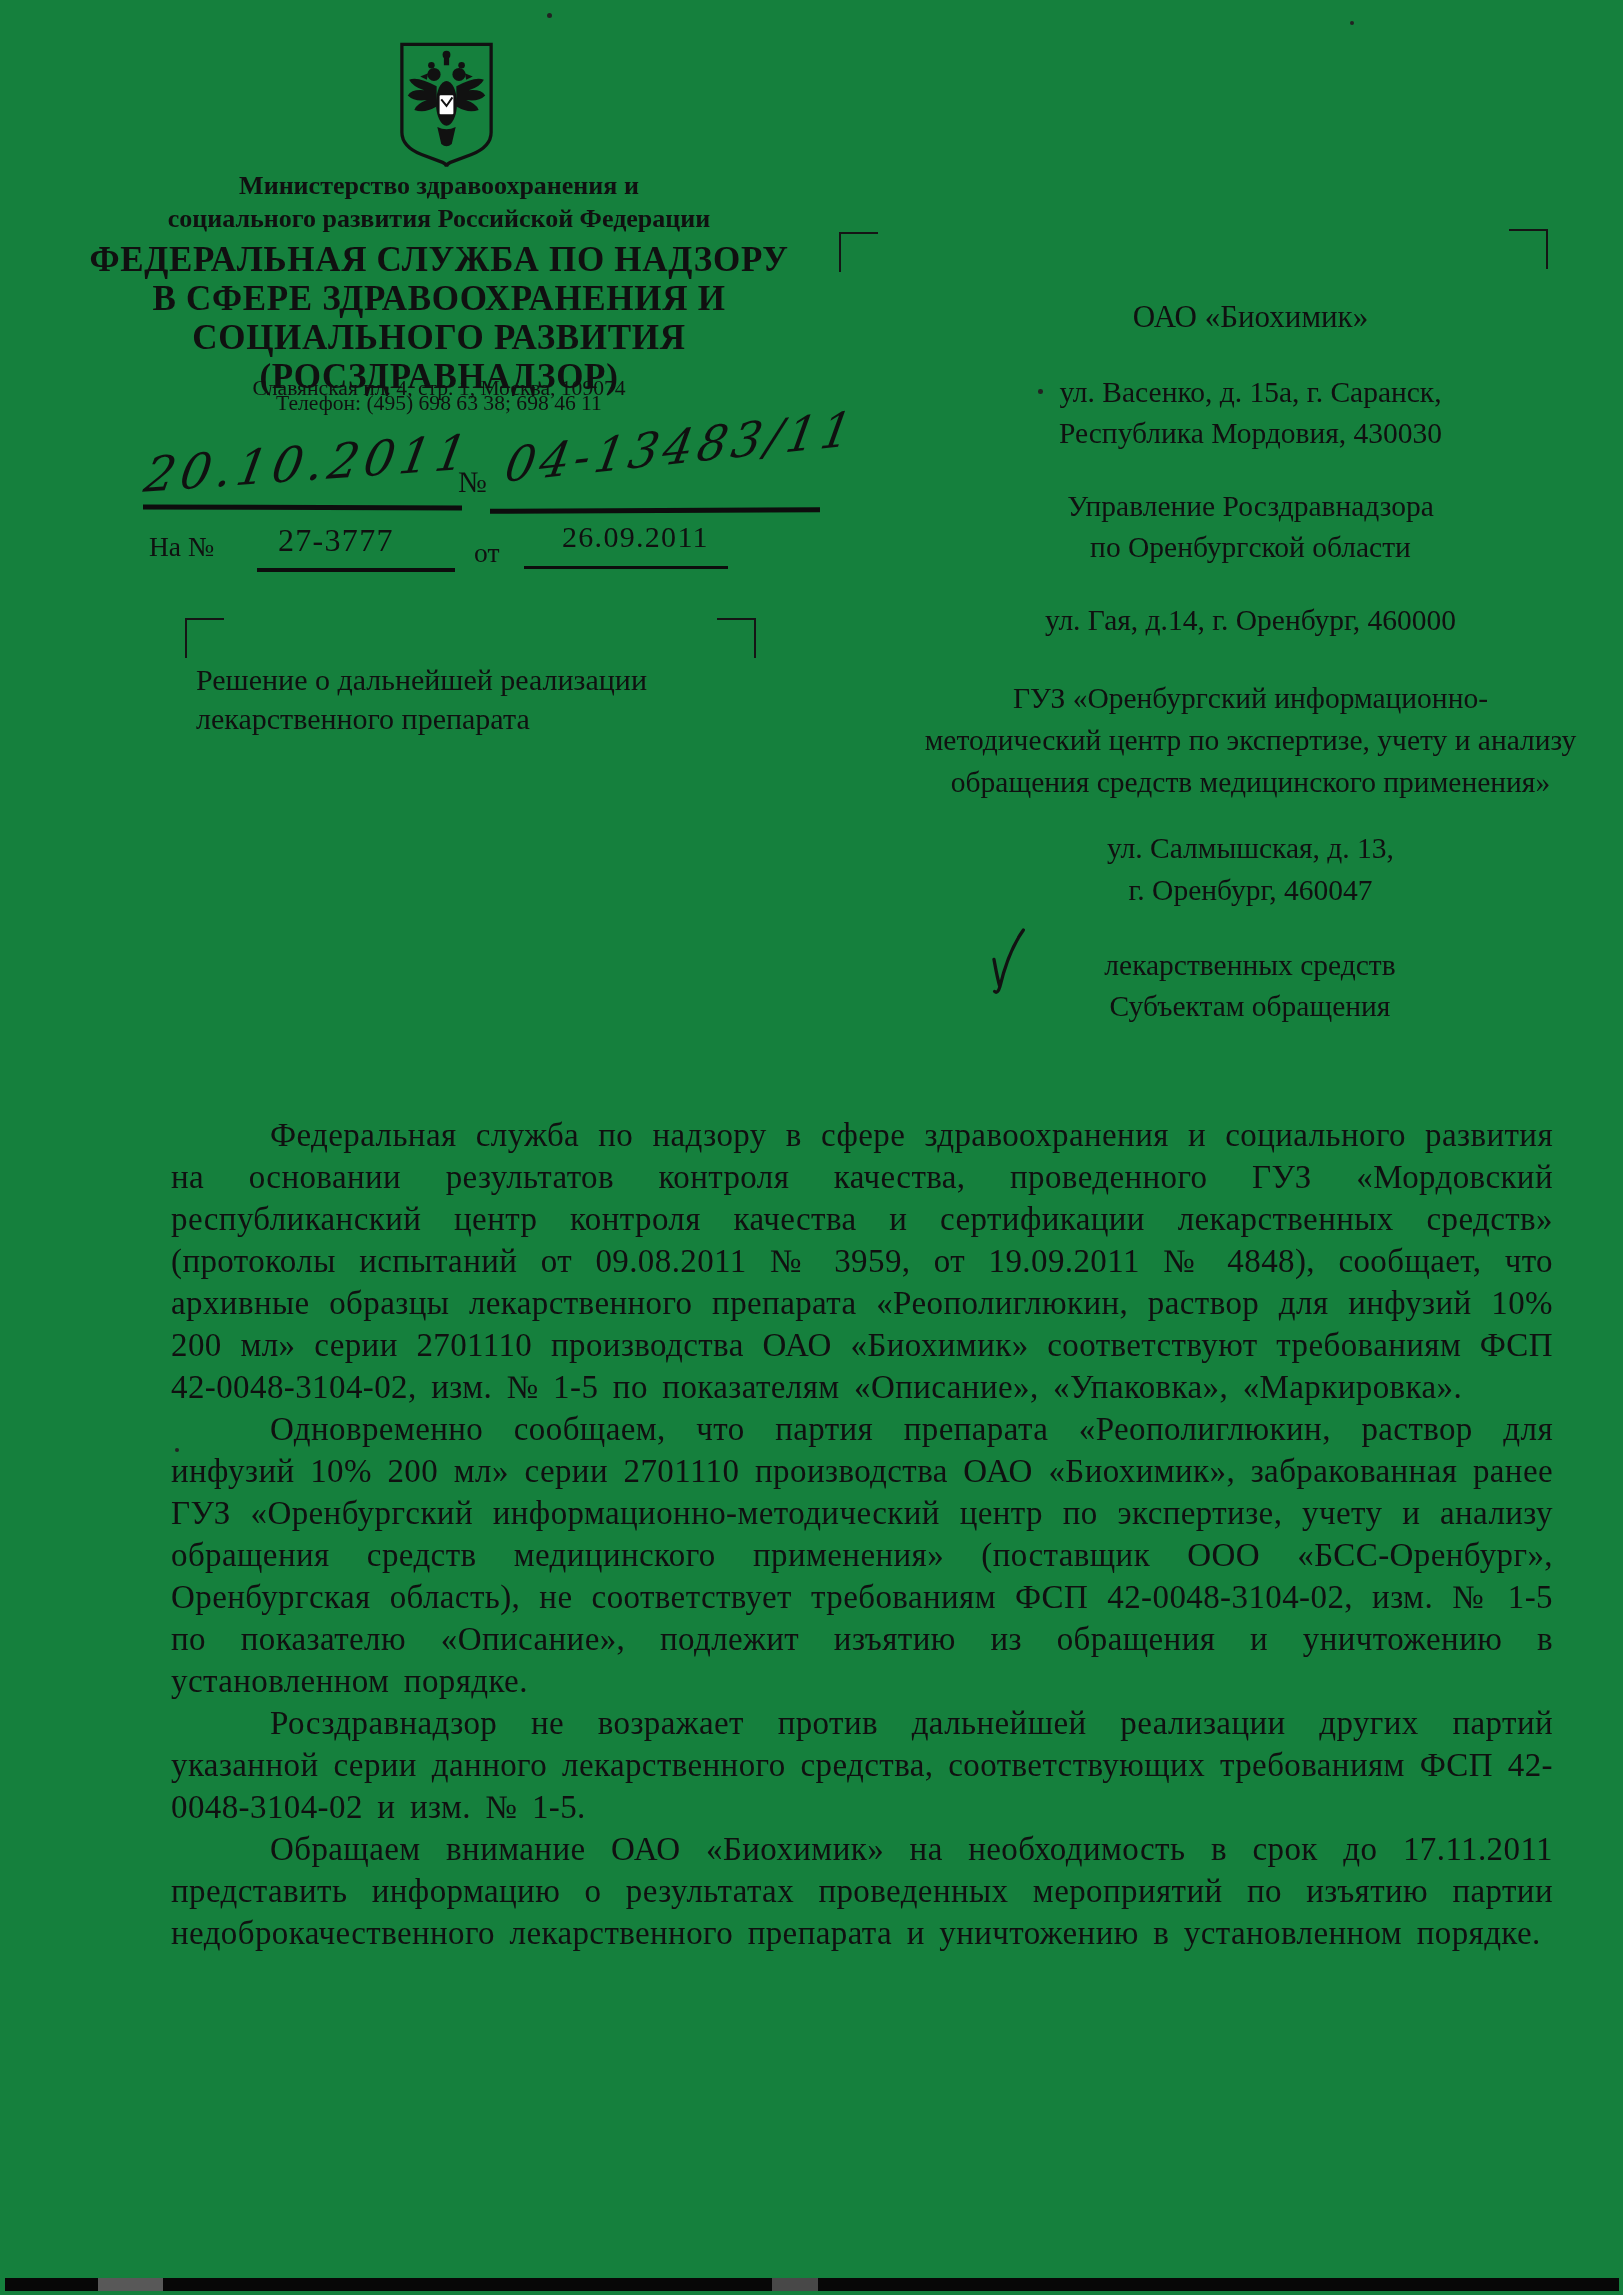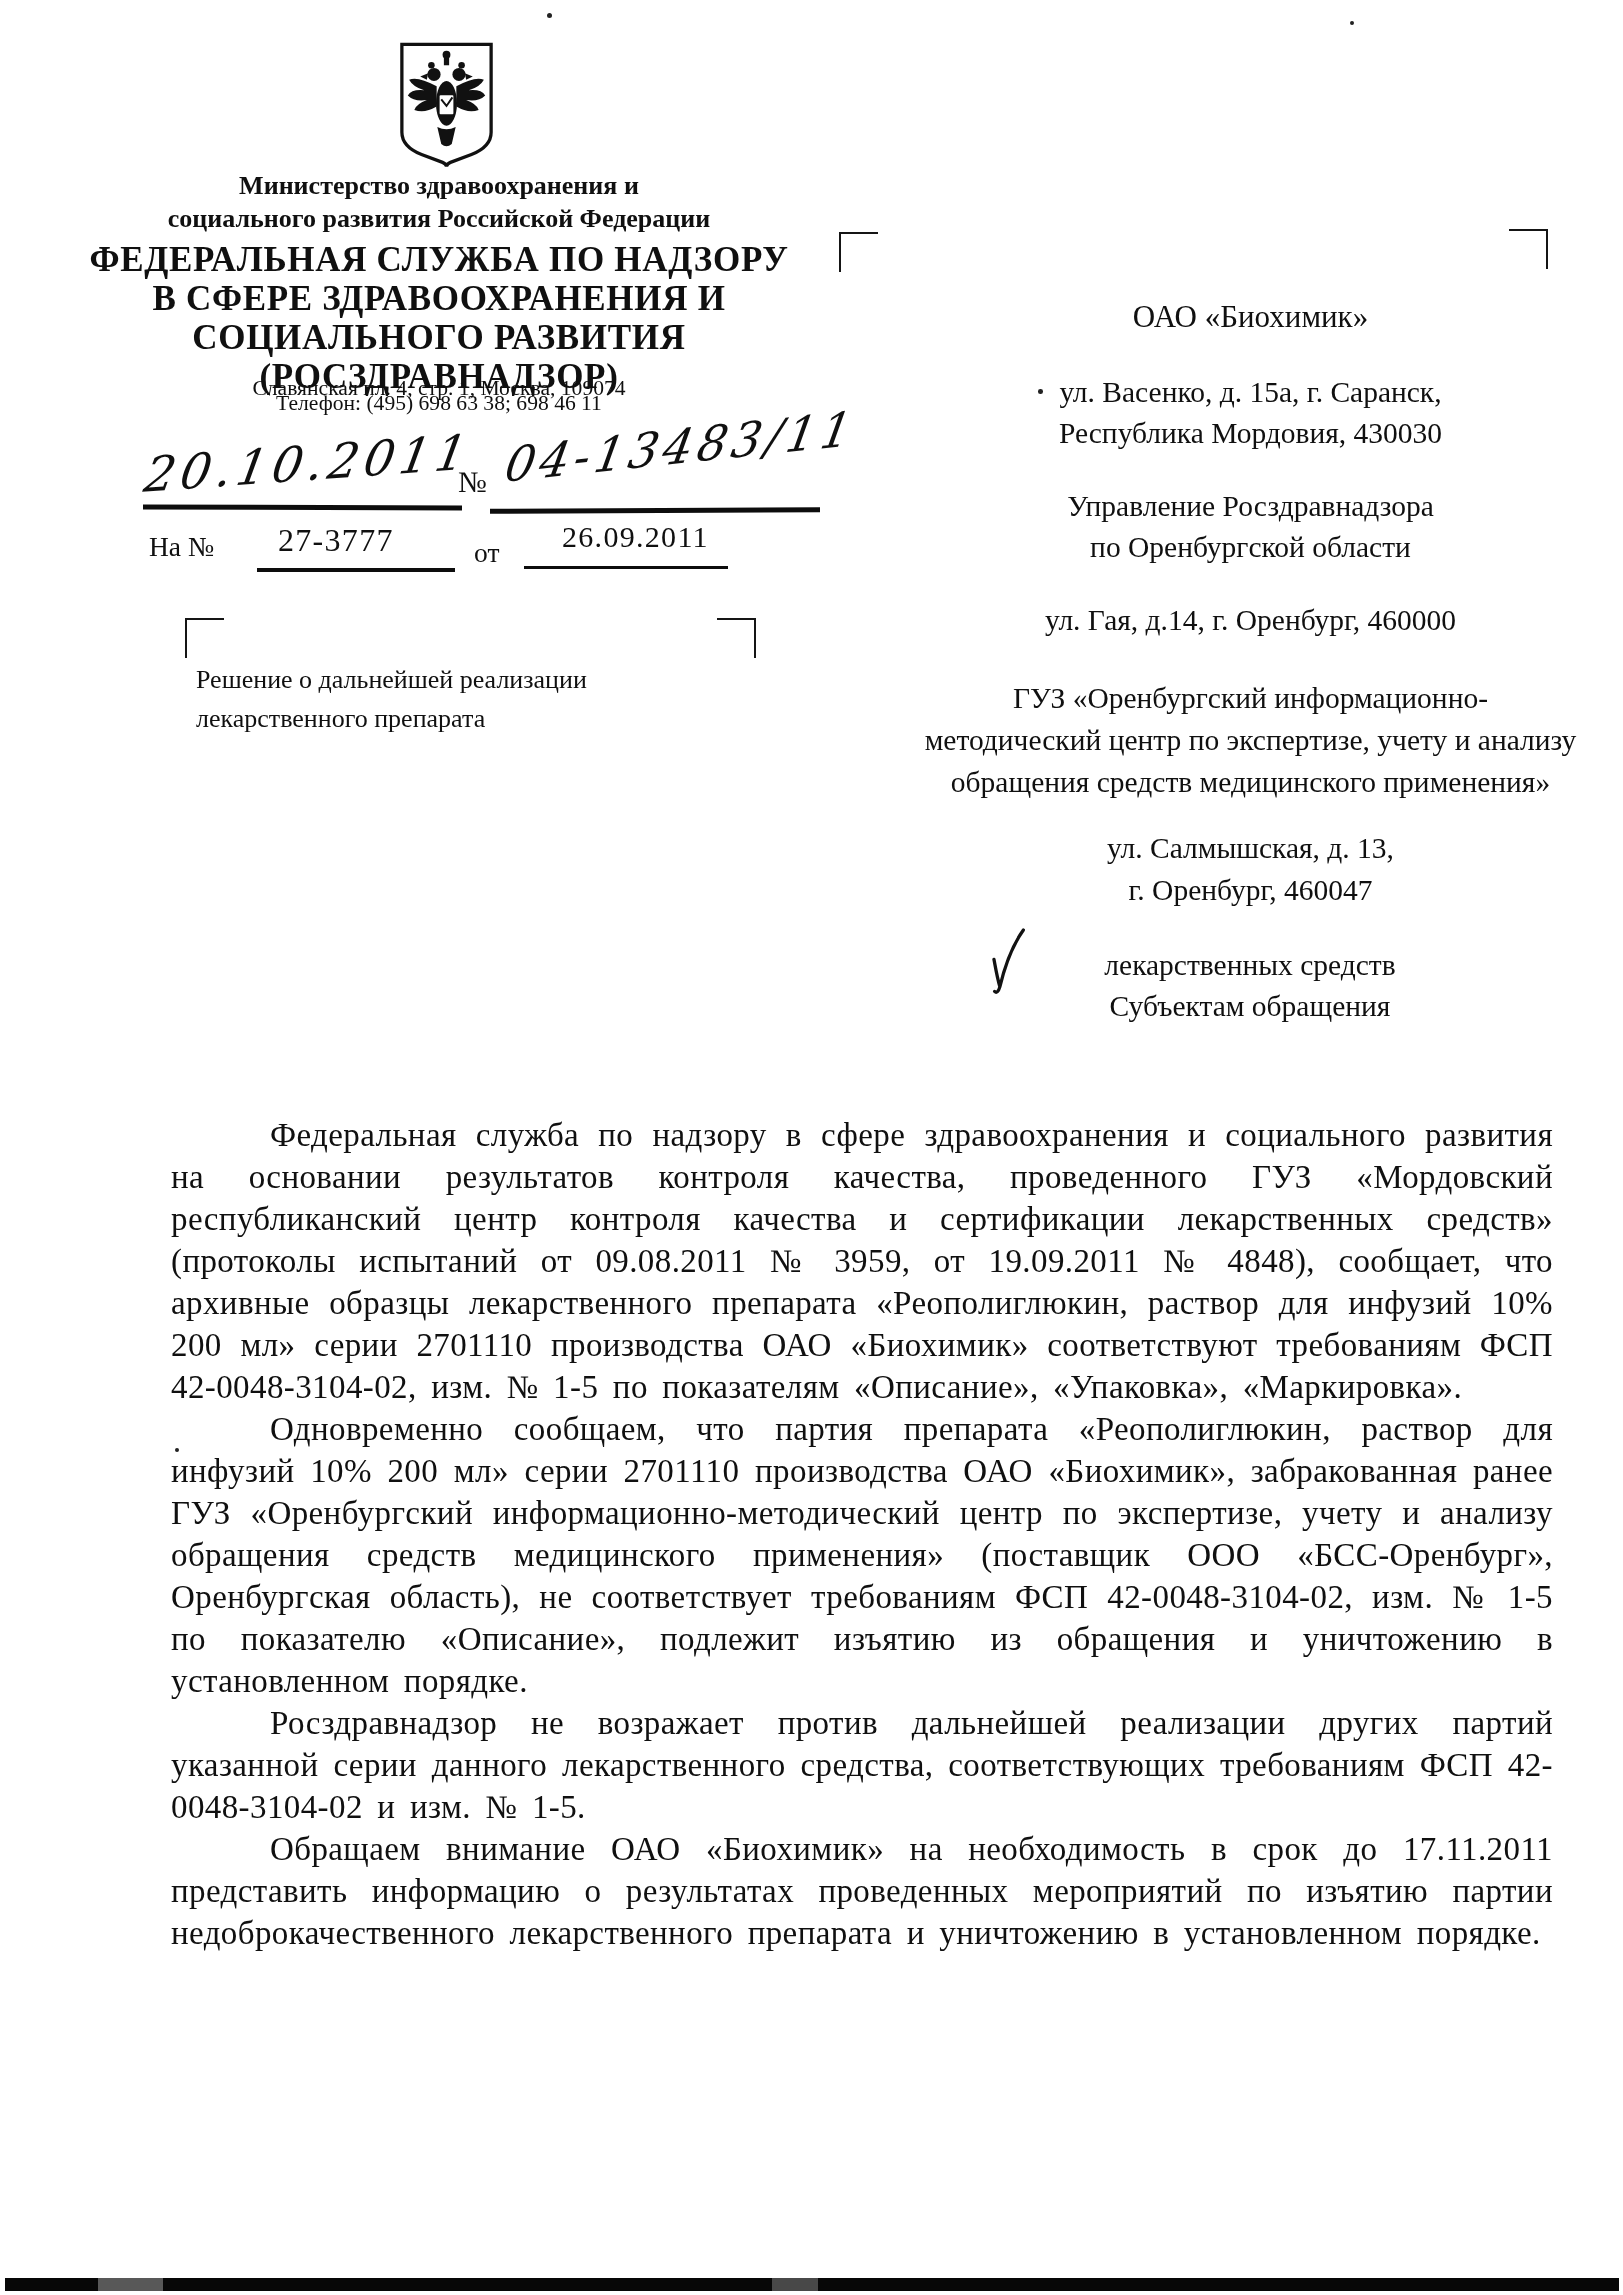--- a/index.html
+++ b/index.html
@@ -1,20 +1,20 @@
 <!DOCTYPE html>
 <html lang="ru" style="font-size:10.5px"><head>
 <meta charset="utf-8">
 <style>
   html,body { margin:0; padding:0; background:#e8e8e8; }
   .page {
     position:relative;
     width:1623px; height:2295px;
     margin:0 auto;
-    background:#ffffff;
+    background:#15803d;
     font-family:"Liberation Serif", serif;
     color:#101010;
     overflow:hidden;
   }
   .abs { position:absolute; }
   .center { text-align:center; }
 
   
   .emblem { left:394px; top:39px; width:105px; height:128px; }
   .ministry { left:79px; top:169px; width:720px; font-weight:bold; font-size:26px; line-height:33px; }
@@ -55,21 +55,21 @@
   .r-org1 { top:296px; font-size:31px; }
   .r-org1-addr { top:372px; }
   .r-org2 { top:486px; }
   .r-org2-addr { top:600px; }
   .r-org3 { top:677px; line-height:42px; }
   .r-org3-addr { top:827px; line-height:42px; }
   .r-org4 { left:1021px; top:945px; width:458px; font-size:29.5px; line-height:41px; }
   .checkmark { left:992px; top:928px; width:34px; height:68px; }
 
   
-  .subject { left:196px; top:660px; width:563px; font-size:26px; line-height:39px; }
+  .subject { left:196px; top:660px; width:563px; font-size:30px; line-height:39px; }
 
   
   .body { left:171px; top:1114px; width:1382px; font-size:33px; line-height:42px; text-align:justify; }
   .body p { margin:0; text-indent:99px; letter-spacing:0.4px; word-spacing:5.9px; }
 
   
   .bottom-bar { left:5.2px; top:2278px; width:1614px; height:13px; background:#070707; }
   .bar-gap { top:2278px; height:13px; background:#9a9a9a; }
   .gap1 { left:98px; width:65px; opacity:.55; }
   .gap2 { left:772px; width:46px; opacity:.45; }

